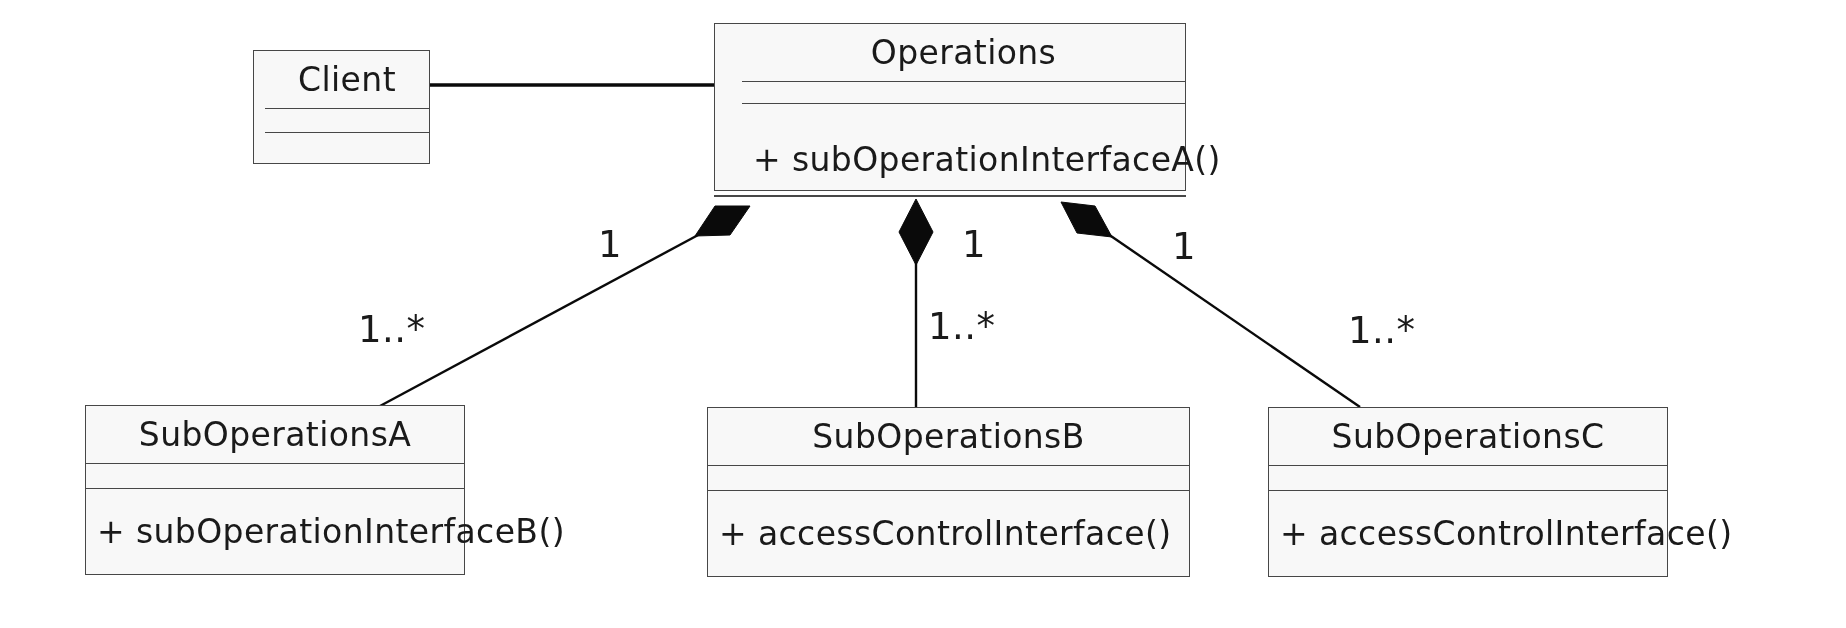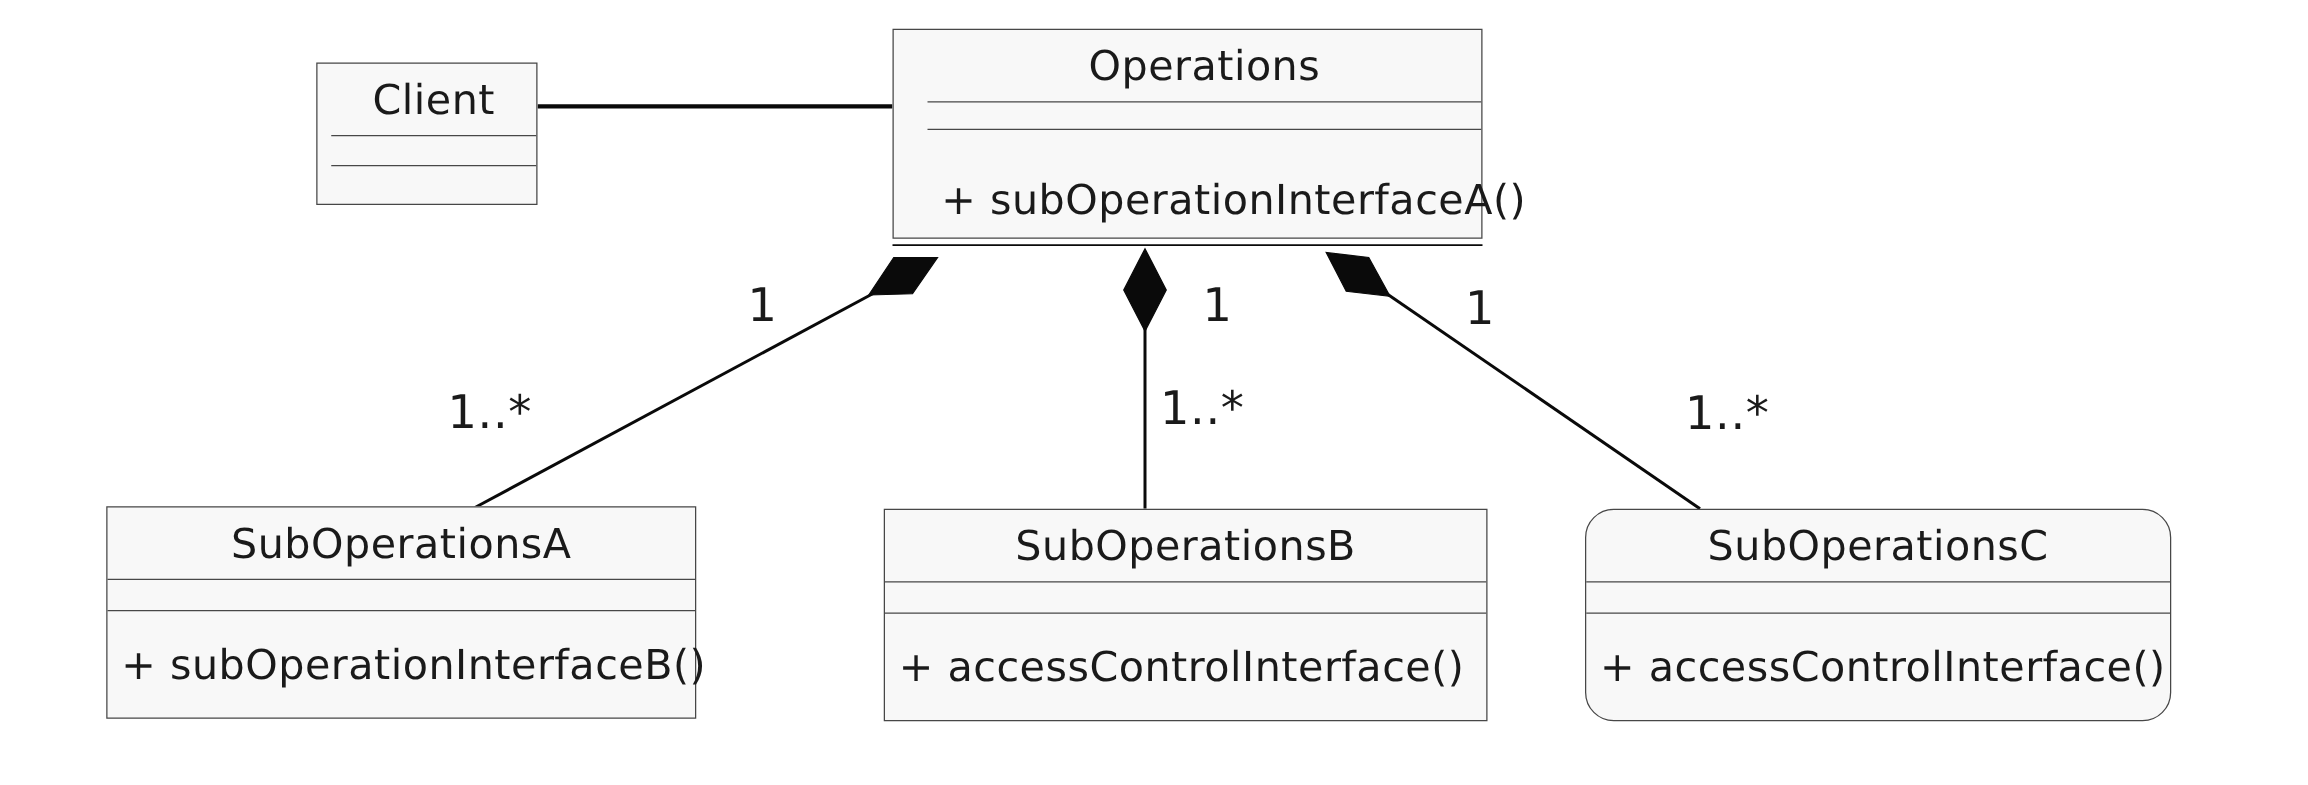--- a/index.html
+++ b/index.html
@@ -41,23 +41,23 @@
   }
   .c-methods.low{align-items:flex-end;padding-bottom:11px;}
 
   
   .box-client{left:253px;top:50px;width:177px;height:114px;padding-left:11px;}
   .box-client .c-name{height:58px;}
   .box-client .c-attrs{height:24px;}
   .box-operations{left:714px;top:23px;width:472px;height:168px;padding-left:27px;}
   .box-operations .c-name{height:58px;}
   .box-operations .c-attrs{height:22px;}
-  .box-sub-a{left:85px;top:405px;width:472px;height:170px;}
+  .box-sub-a{left:85px;top:405px;width:380px;height:170px;}
   .box-sub-b{left:707px;top:407px;width:483px;height:170px;align-items:center;}
-  .box-sub-c{left:1268px;top:407px;width:469px;height:170px;border-radius:23px;}
+  .box-sub-c{left:1268px;top:407px;width:400px;height:170px;}
   .box-sub-a .c-name,.box-sub-b .c-name,.box-sub-c .c-name{height:58px;}
   .box-sub-a .c-attrs,.box-sub-b .c-attrs,.box-sub-c .c-attrs{height:25px;}
 
   .mult{
     position:absolute;font-size:37px;letter-spacing:0.5px;
     line-height:1.05;white-space:nowrap;color:var(--text);
   }
   .mult-one-a{left:598px;top:226px;}
   .mult-one-b{left:962px;top:226px;}
   .mult-one-c{left:1172px;top:228px;}

